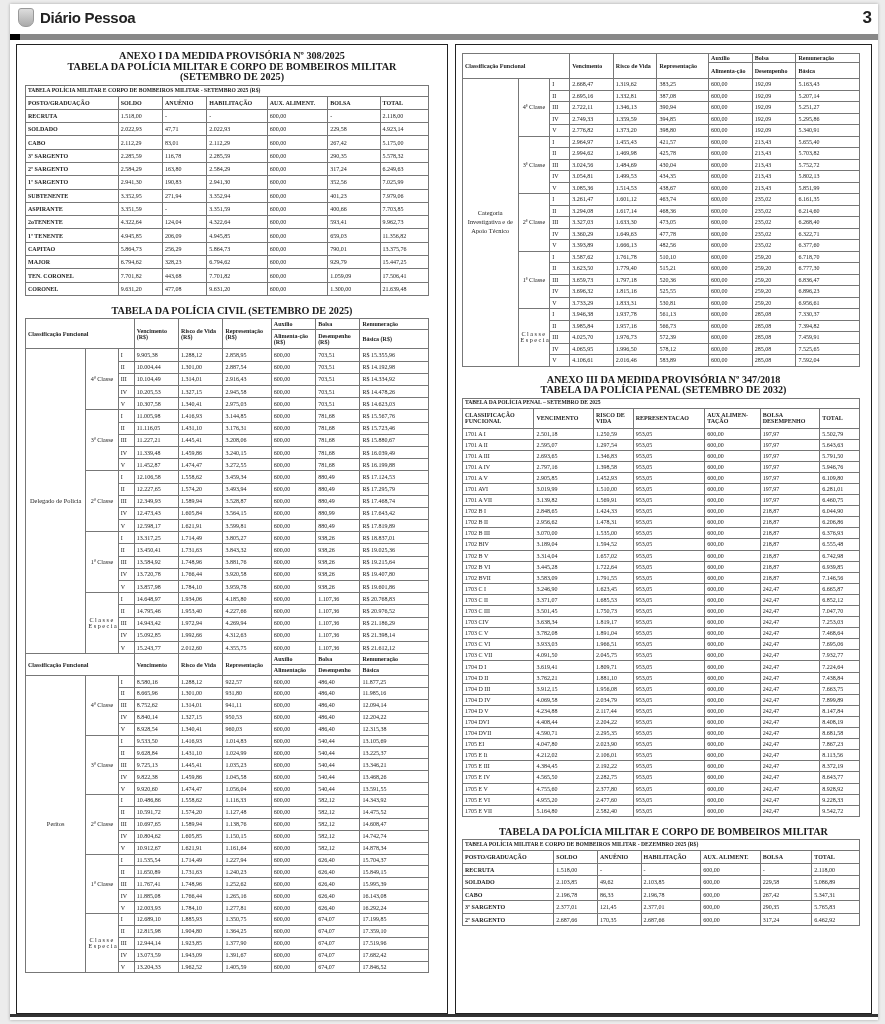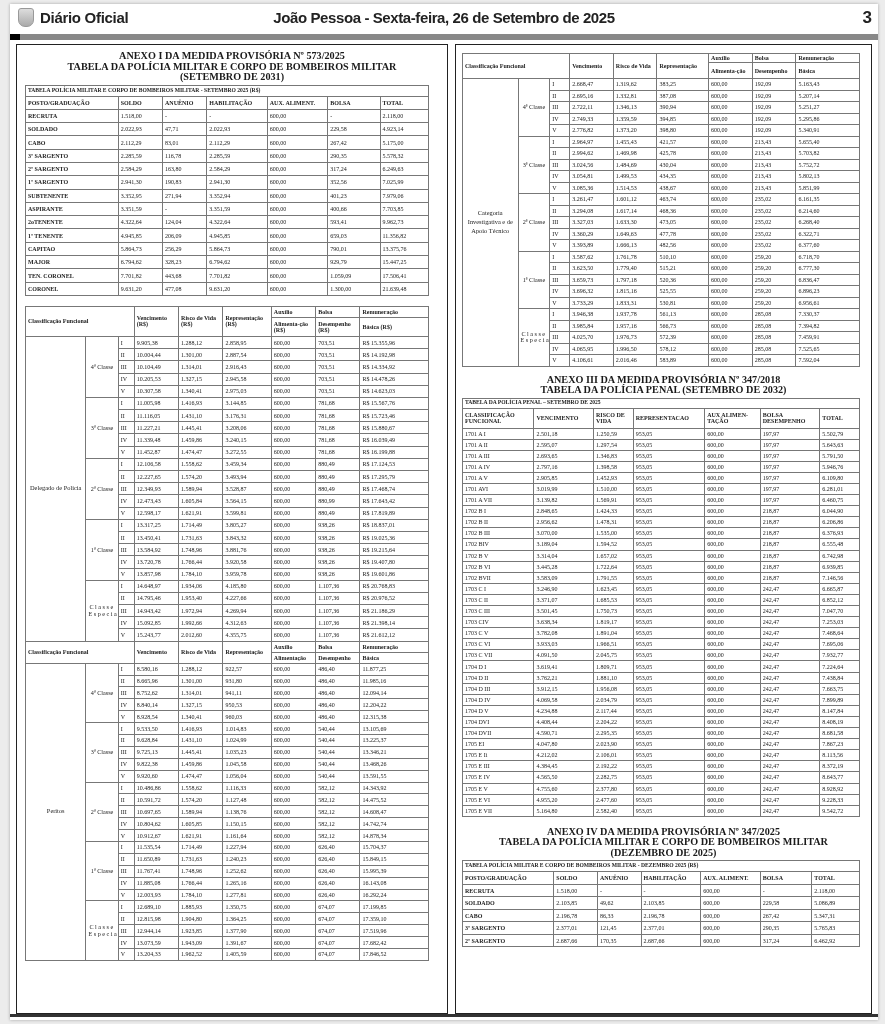--- a/index.html
+++ b/index.html
@@ -25,32 +25,31 @@
 .vm{vertical-align:middle}
 .sp{letter-spacing:1.5px}
 .wrap{white-space:normal}
 </style>
 </head>
 <body>
 
 <div class="page">
   <div class="hdr">
     <div class="logo"></div>
-    <div class="brand">Diário Oficial</div>
-    <div class="date">João Pessoa - Sexta-feira, 26 de Setembro de 2025</div>
+    <div class="brand">Diário Pessoa</div>
     <div class="pnum">3</div>
   </div>
   <div class="bar"></div>
 
   <div class="col colL">
     <div style="padding:6px 8px 0 8px">
       <div style="margin-bottom:2px">
-        <h2>ANEXO I DA MEDIDA PROVISÓRIA Nº 573/2025</h2>
+        <h2>ANEXO I DA MEDIDA PROVISÓRIA Nº 308/2025</h2>
         <h2>TABELA DA POLÍCIA MILITAR E CORPO DE BOMBEIROS MILITAR</h2>
-        <h2>(SETEMBRO DE 2031)</h2>
+        <h2>(SETEMBRO DE 2025)</h2>
       </div>
       <table id="t1" style="width:404px">
           <colgroup>
             <col style="width:23%">
             <col style="width:11%">
             <col style="width:11%">
             <col style="width:15%">
             <col style="width:15%">
             <col style="width:13%">
             <col style="width:12%">
@@ -191,20 +190,21 @@
               <td style="height:13.3px">477,08</td>
               <td style="height:13.3px">9.631,20</td>
               <td style="height:13.3px">600,00</td>
               <td style="height:13.3px">1.300,00</td>
               <td style="height:13.3px">21.639,48</td>
             </tr>
           </tbody>
         </table>
 
       <div style="margin:10px 0 2px">
+        <h2>TABELA DA POLÍCIA CIVIL (SETEMBRO DE 2025)</h2>
       </div>
       <table id="t2" style="width:404px">
           <colgroup>
             <col style="width:15%">
             <col style="width:8%">
             <col style="width:4%">
             <col style="width:11%">
             <col style="width:11%">
             <col style="width:12%">
             <col style="width:11%">
@@ -1324,23 +1324,21 @@
               <td style="height:11.1px">2.582,40</td>
               <td style="height:11.1px">953,05</td>
               <td style="height:11.1px">600,00</td>
               <td style="height:11.1px">242,47</td>
               <td style="height:11.1px">9.542,72</td>
             </tr>
           </tbody>
         </table>
 
       <div style="margin:10px 0 2px">
-        <h2>ANEXO IV DA MEDIDA PROVISÓRIA Nº 347/2025</h2>
         <h2>TABELA DA POLÍCIA MILITAR E CORPO DE BOMBEIROS MILITAR</h2>
-        <h2>(DEZEMBRO DE 2025)</h2>
       </div>
       <table id="t4" style="width:398px">
           <colgroup>
             <col style="width:23%">
             <col style="width:11%">
             <col style="width:11%">
             <col style="width:15%">
             <col style="width:15%">
             <col style="width:13%">
             <col style="width:12%">

